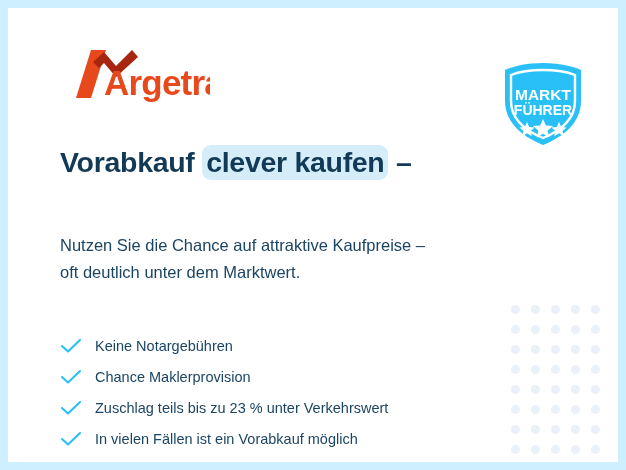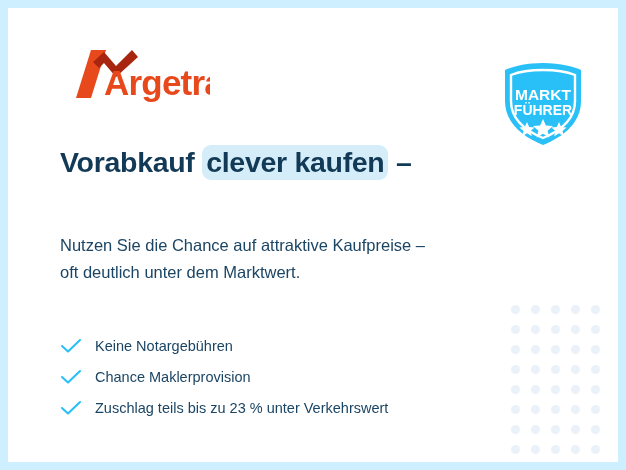--- a/index.html
+++ b/index.html
@@ -223,15 +223,21 @@
         <polyline points="2,8 8,13.5 20,2" fill="none" stroke="#29c0f7" stroke-width="2.1" stroke-linecap="round" stroke-linejoin="round"></polyline>
       </svg>
       <span class="bullet-text">Chance Maklerprovision</span>
     </div>
     <div class="bullet">
       <svg class="check" viewBox="0 0 22 16">
         <polyline points="2,8 8,13.5 20,2" fill="none" stroke="#29c0f7" stroke-width="2.1" stroke-linecap="round" stroke-linejoin="round"></polyline>
       </svg>
       <span class="bullet-text">Zuschlag teils bis zu 23 % unter Verkehrswert</span>
     </div>
+    <div class="bullet">
+      <svg class="check" viewBox="0 0 22 16">
+        <polyline points="2,8 8,13.5 20,2" fill="none" stroke="#29c0f7" stroke-width="2.1" stroke-linecap="round" stroke-linejoin="round"></polyline>
+      </svg>
+      <span class="bullet-text">In vielen Fällen ist ein Vorabkauf möglich</span>
+    </div>
   </div>
 
 </div>
 
 </body></html>

